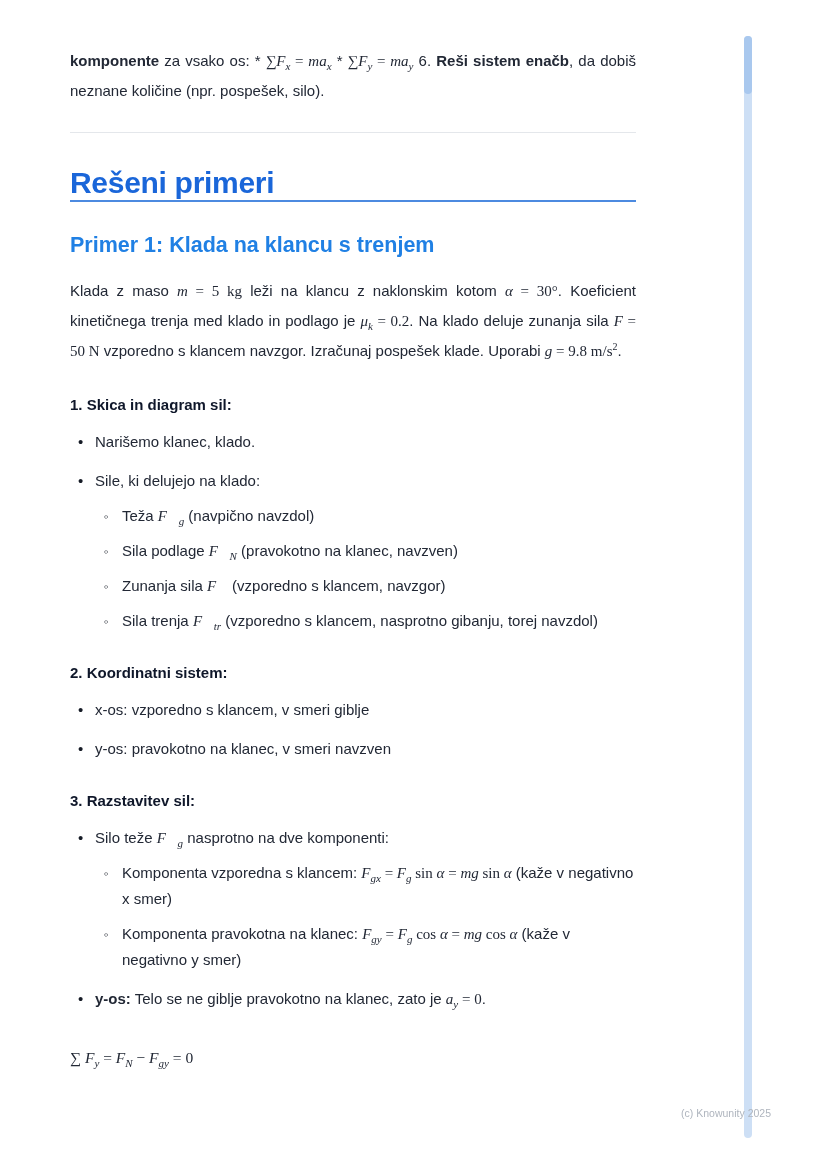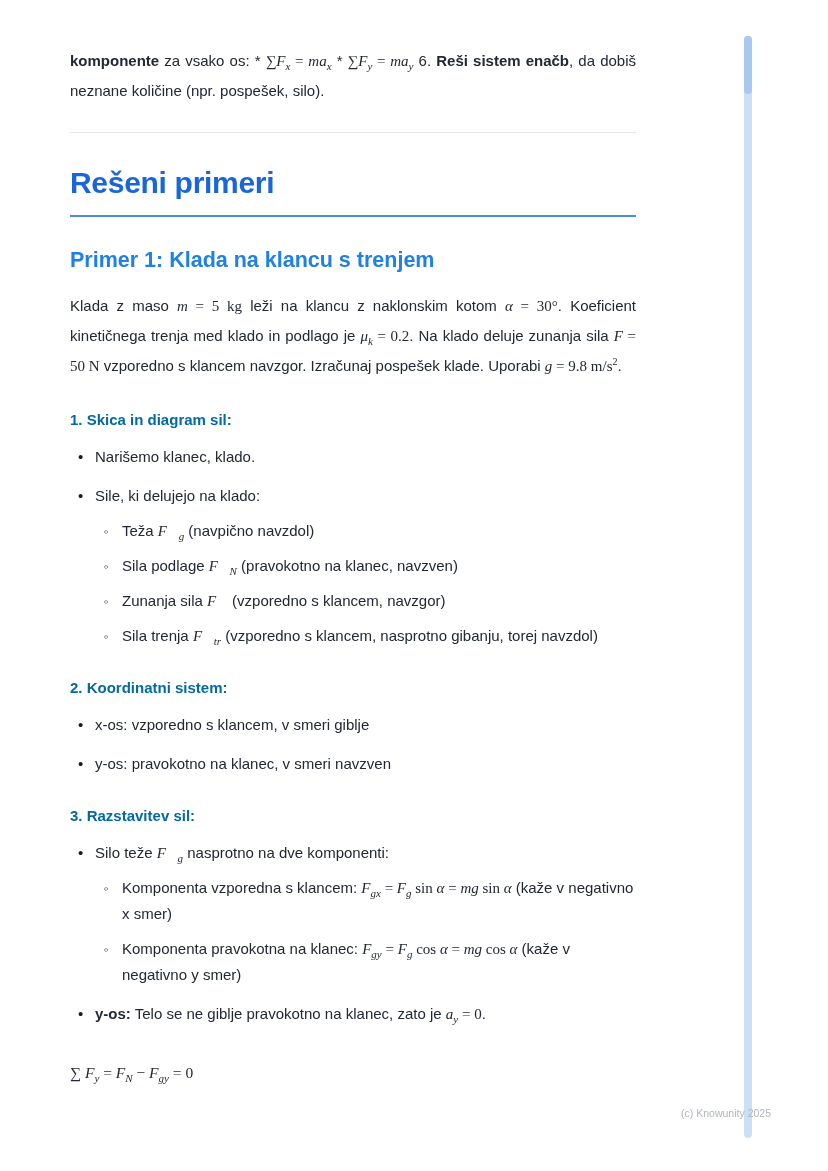--- a/index.html
+++ b/index.html
@@ -40,37 +40,36 @@
     border-top: 1px solid var(--divider);
     height: 0;
   }
   .h1 {
     margin: 33px 0 0 0;
     font-size: 30px;
     line-height: 34px;
     font-weight: 700;
     letter-spacing: -0.3px;
     color: var(--heading_primary);
-    padding-bottom: 15px;
     border-bottom: 2px solid var(--heading_underline);
   }
   .h2 {
     margin: 30px 0 16px 0;
     font-size: 21.5px;
     line-height: 26px;
     font-weight: 700;
     color: var(--heading_secondary);
   }
   .problem { margin-top: 18px; }
   .step-title {
     margin: 28px 0 0 0;
     font-size: 15px;
     line-height: 22px;
     font-weight: 700;
-    color: #0369a1;
+    color: #0f172a;
   }
   .ul { }
   .li {
     position: relative;
     padding-left: 25px;
     margin-top: 13px;
     font-size: 15px;
     line-height: 26px;
   }
   .li::before {

